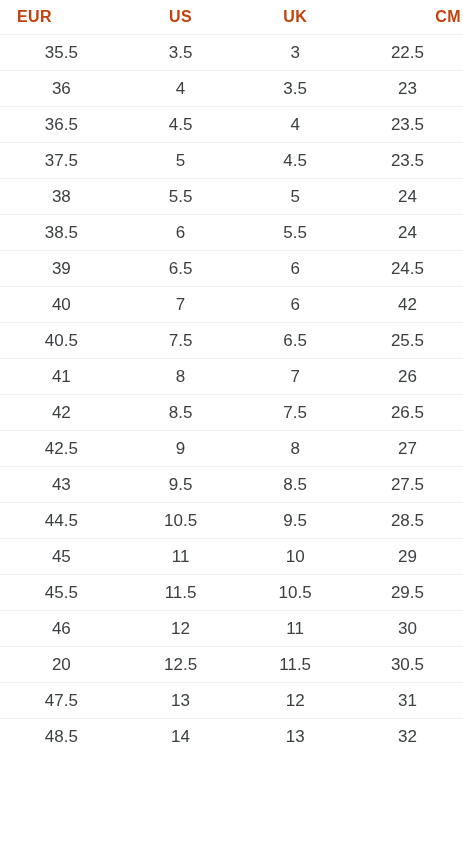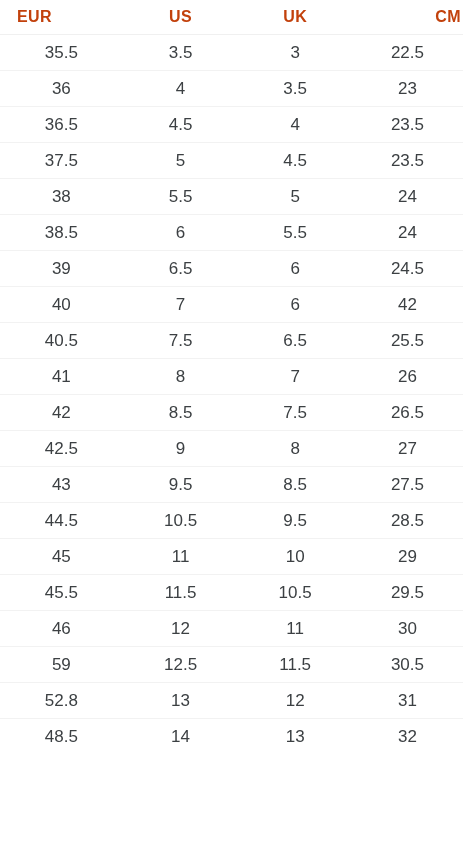--- a/index.html
+++ b/index.html
@@ -175,27 +175,27 @@
           <td>10.5</td>
           <td>29.5</td>
         </tr>
         <tr>
           <td>46</td>
           <td>12</td>
           <td>11</td>
           <td>30</td>
         </tr>
         <tr>
-          <td>59</td>
+          <td>20</td>
           <td>12.5</td>
           <td>11.5</td>
           <td>30.5</td>
         </tr>
         <tr>
-          <td>52.8</td>
+          <td>47.5</td>
           <td>13</td>
           <td>12</td>
           <td>31</td>
         </tr>
         <tr>
           <td>48.5</td>
           <td>14</td>
           <td>13</td>
           <td>32</td>
         </tr>

